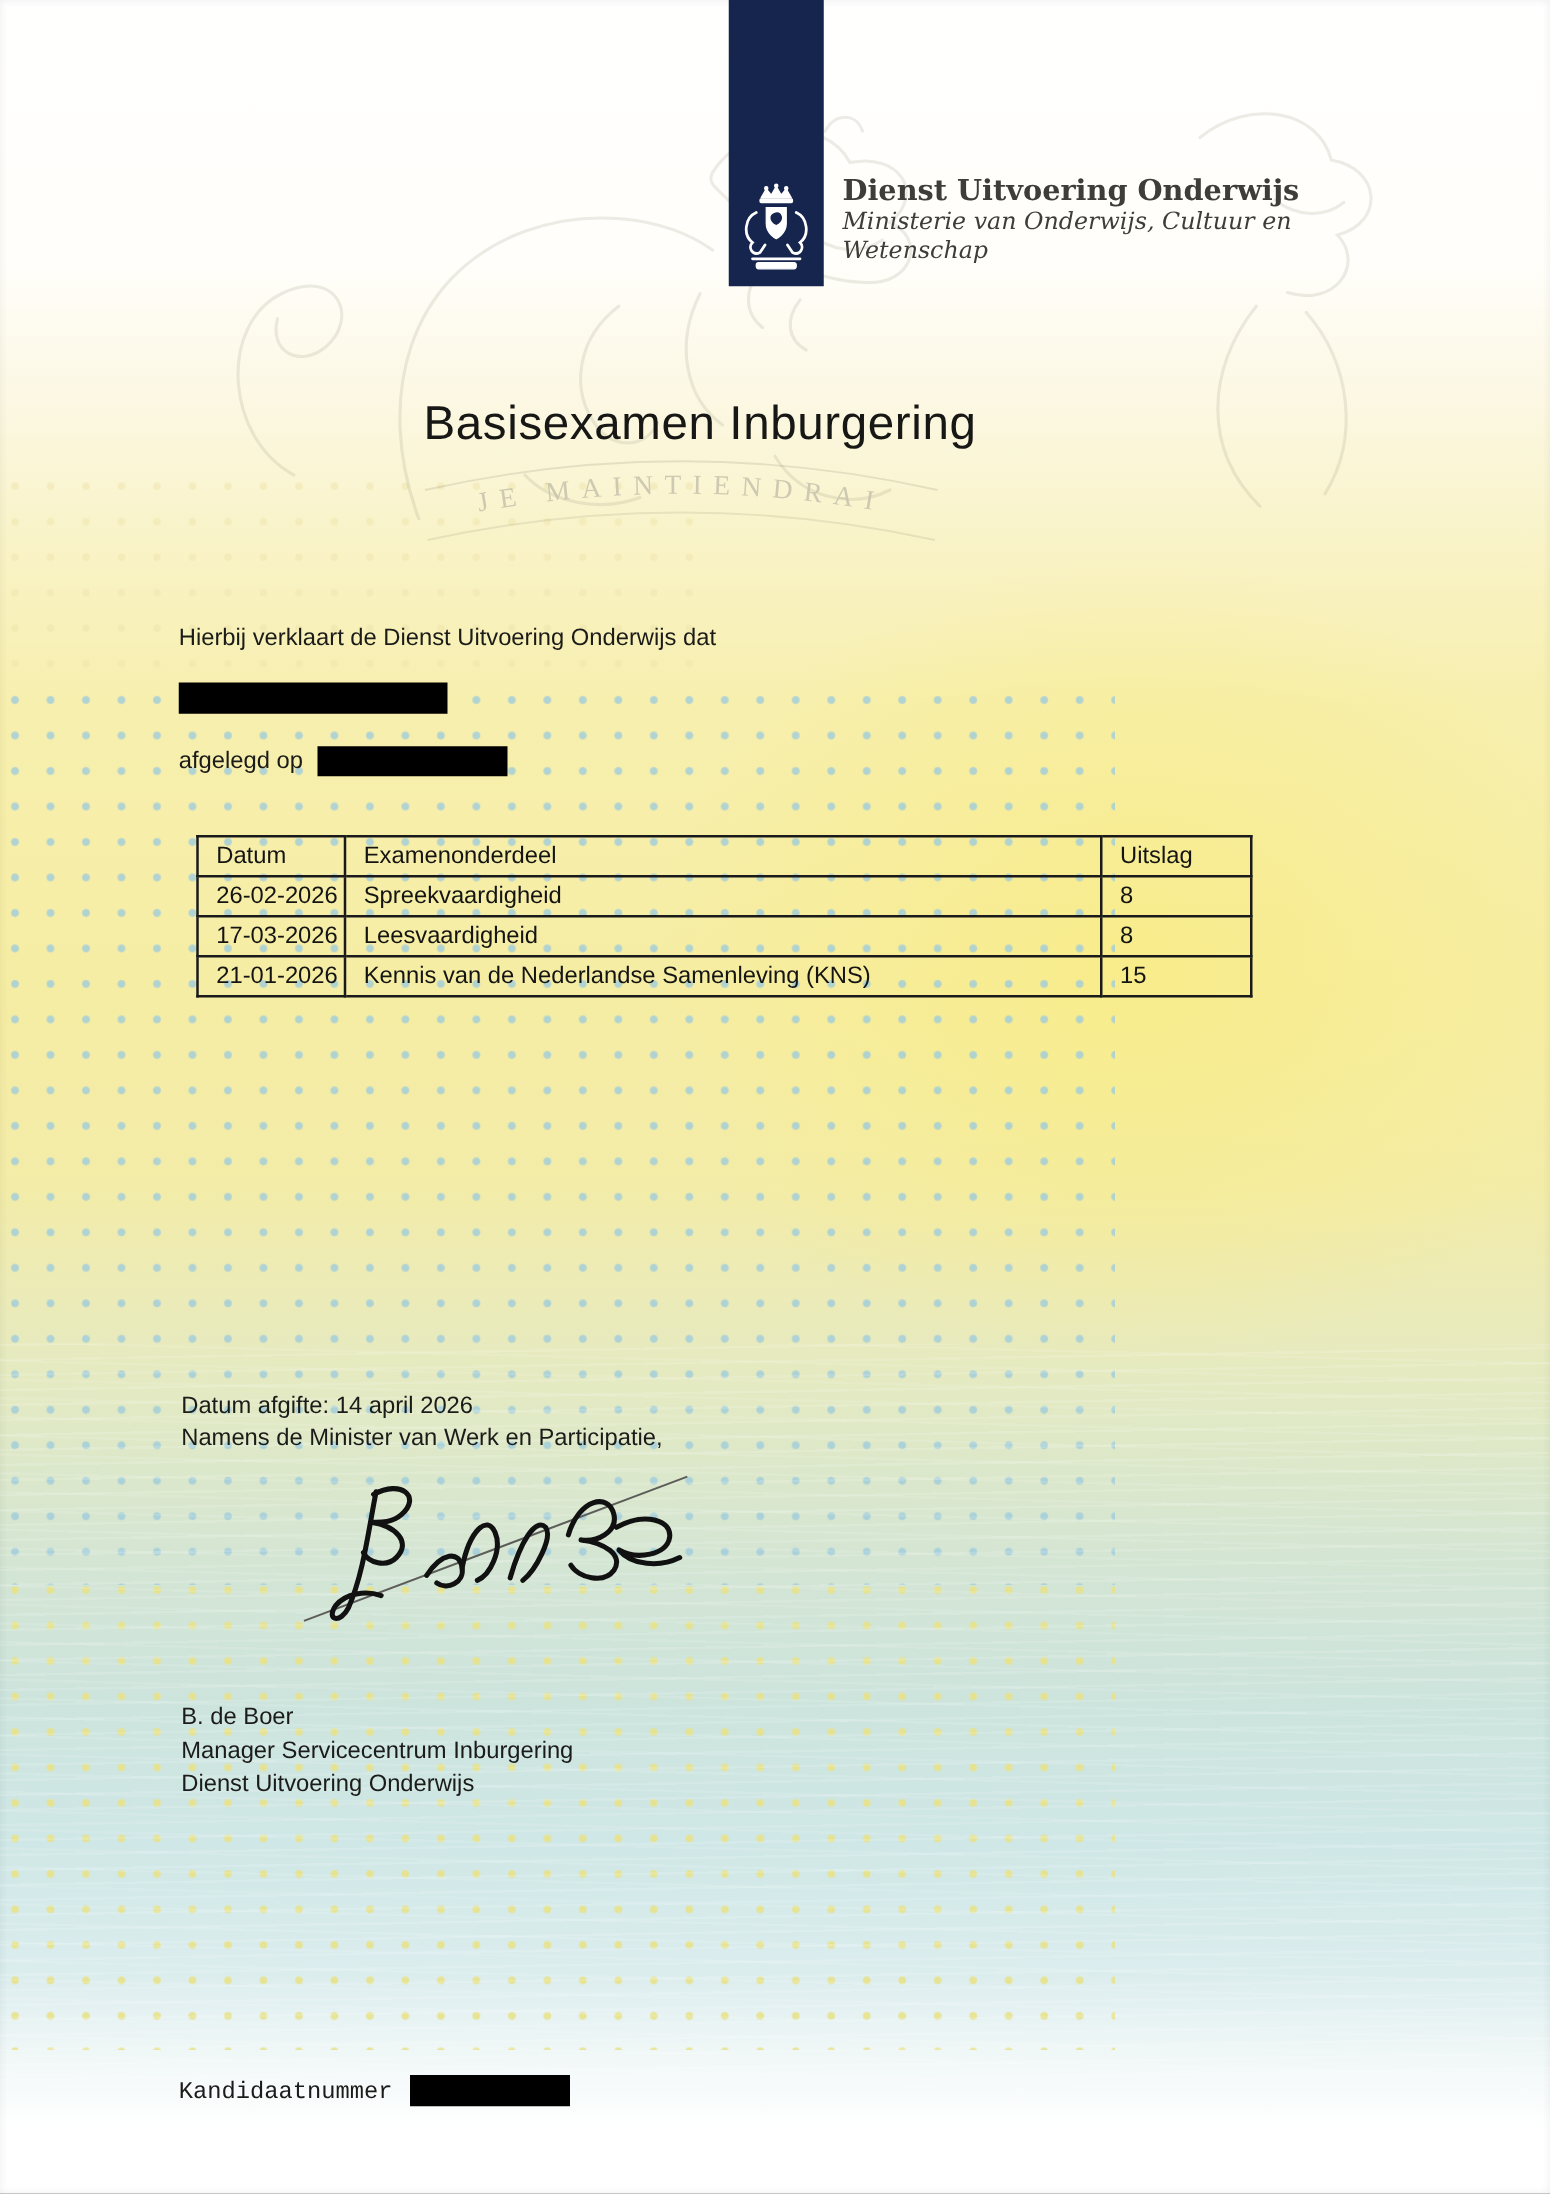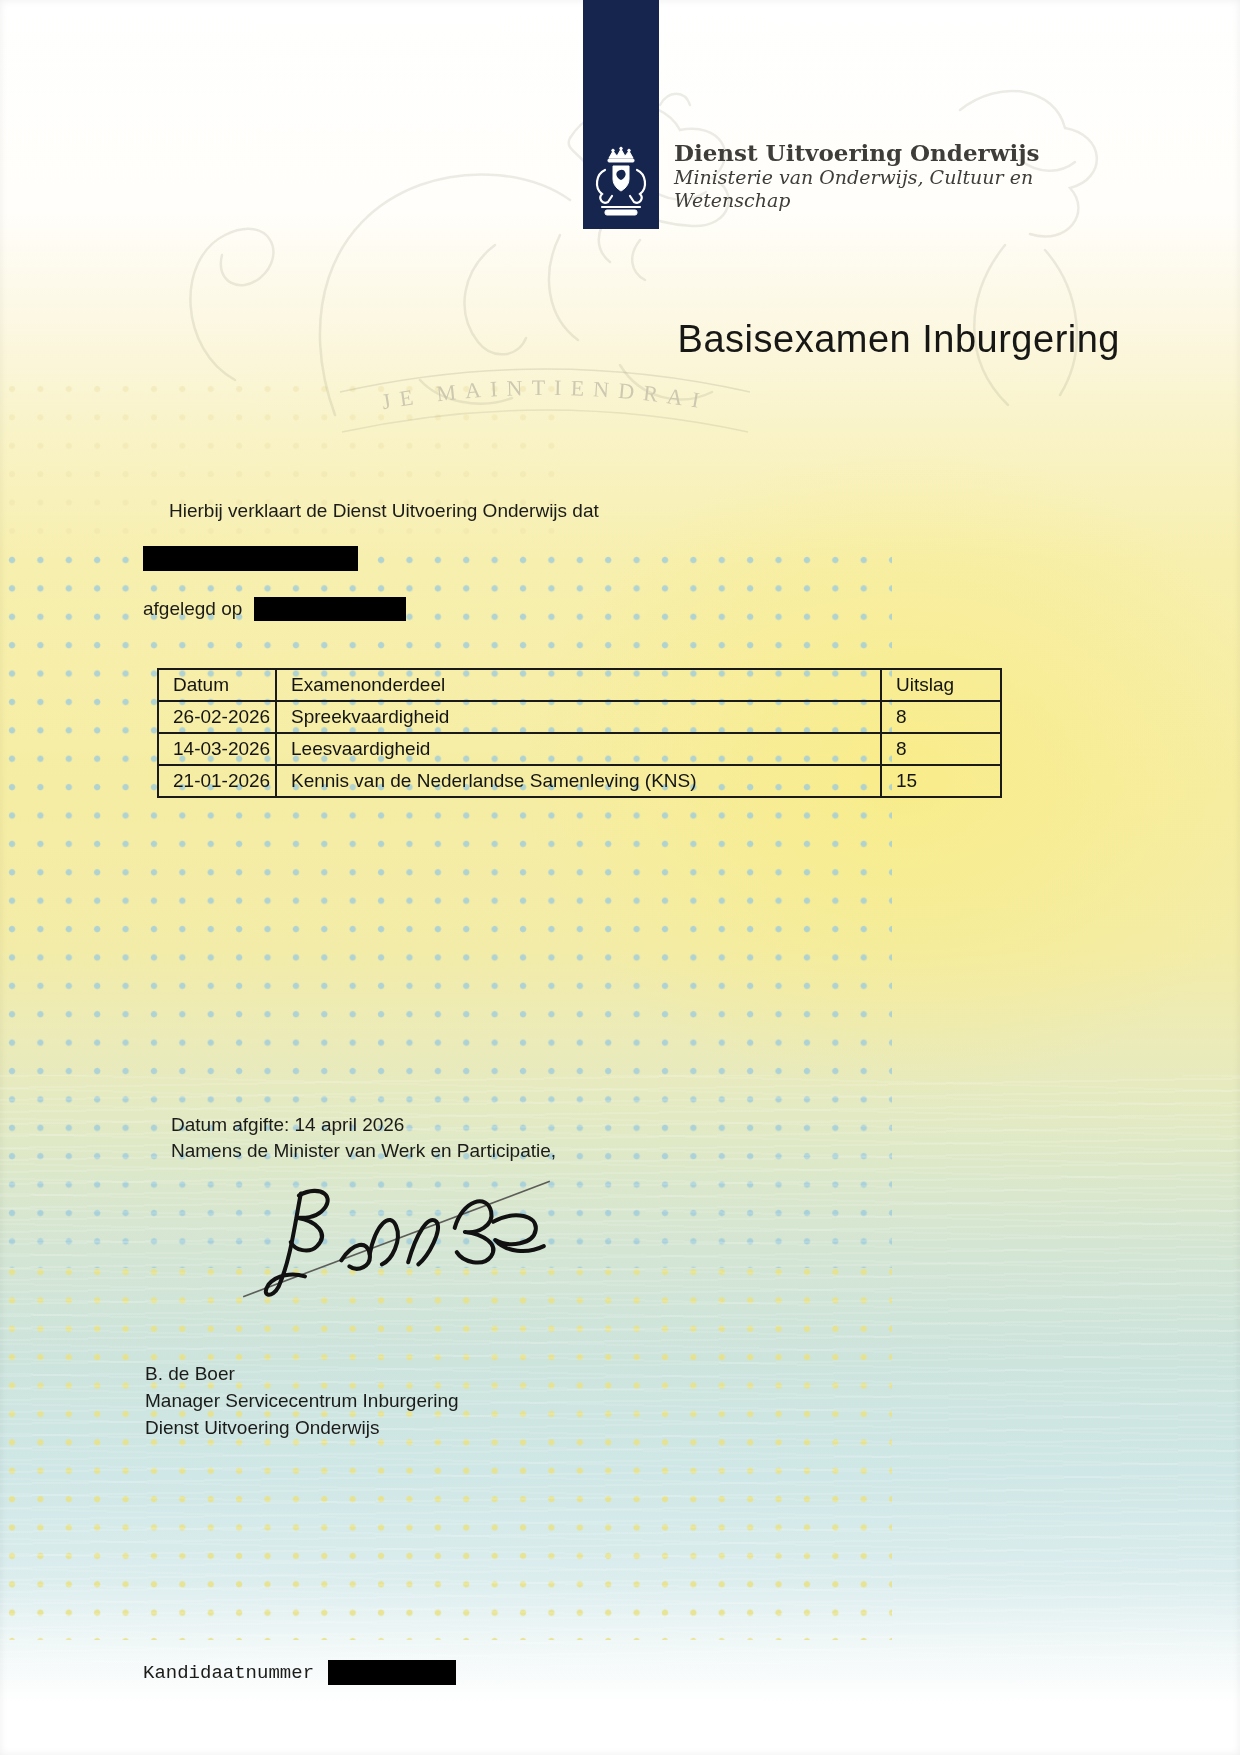--- a/index.html
+++ b/index.html
@@ -40,23 +40,23 @@
     fill:#c9c5ae;opacity:.9;}
   
   .banner{position:absolute;left:583px;top:0;width:76px;height:229px;background:#16254e;}
   .crest{position:absolute;left:50%;transform:translateX(-50%);top:146px;width:62px;height:80px;}
   .logo-text{position:absolute;left:674px;top:140px;color:#3f3d3a;}
   .logo-org{font-family:"DejaVu Serif","Liberation Serif",serif;font-weight:bold;
     font-size:23px;line-height:26px;}
   .logo-min{font-family:"DejaVu Serif","Liberation Serif",serif;font-style:italic;
     font-size:19px;line-height:23px;}
   
-  .doc-title{position:absolute;left:0;top:318px;width:1120px;text-align:right;
+  .doc-title{position:absolute;left:0;top:318px;width:1120px;text-align:center;
     font-size:38px;letter-spacing:.5px;color:#171715;}
-  .body-text{position:absolute;font-size:19px;color:#1b1b19;margin-left:26px;}
+  .body-text{position:absolute;font-size:19px;color:#1b1b19;}
   .intro{left:143px;top:500px;}
   .redact{background:#000;display:inline-block;}
   .redact-name{position:absolute;left:143px;top:546px;width:215px;height:25px;}
   .born-line{position:absolute;left:143px;top:597px;display:flex;align-items:center;
     font-size:19px;}
   .born-line .redact{width:152px;height:24px;margin:0 12px;}
   
   .results{position:absolute;left:157px;top:668px;border-collapse:collapse;
     table-layout:fixed;width:845px;font-size:19px;color:#141412;}
   .results th,.results td{border:2px solid #1a1a1a;font-weight:normal;text-align:left;
@@ -158,21 +158,21 @@
       <th>Datum</th>
       <th>Examenonderdeel</th>
       <th>Uitslag</th>
     </tr>
     <tr>
       <td>26-02-2026</td>
       <td>Spreekvaardigheid</td>
       <td>8</td>
     </tr>
     <tr>
-      <td>14-03-2026</td>
+      <td>17-03-2026</td>
       <td>Leesvaardigheid</td>
       <td>8</td>
     </tr>
     <tr>
       <td>21-01-2026</td>
       <td>Kennis van de Nederlandse Samenleving (KNS)</td>
       <td>15</td>
     </tr>
   </tbody>
     </table>

